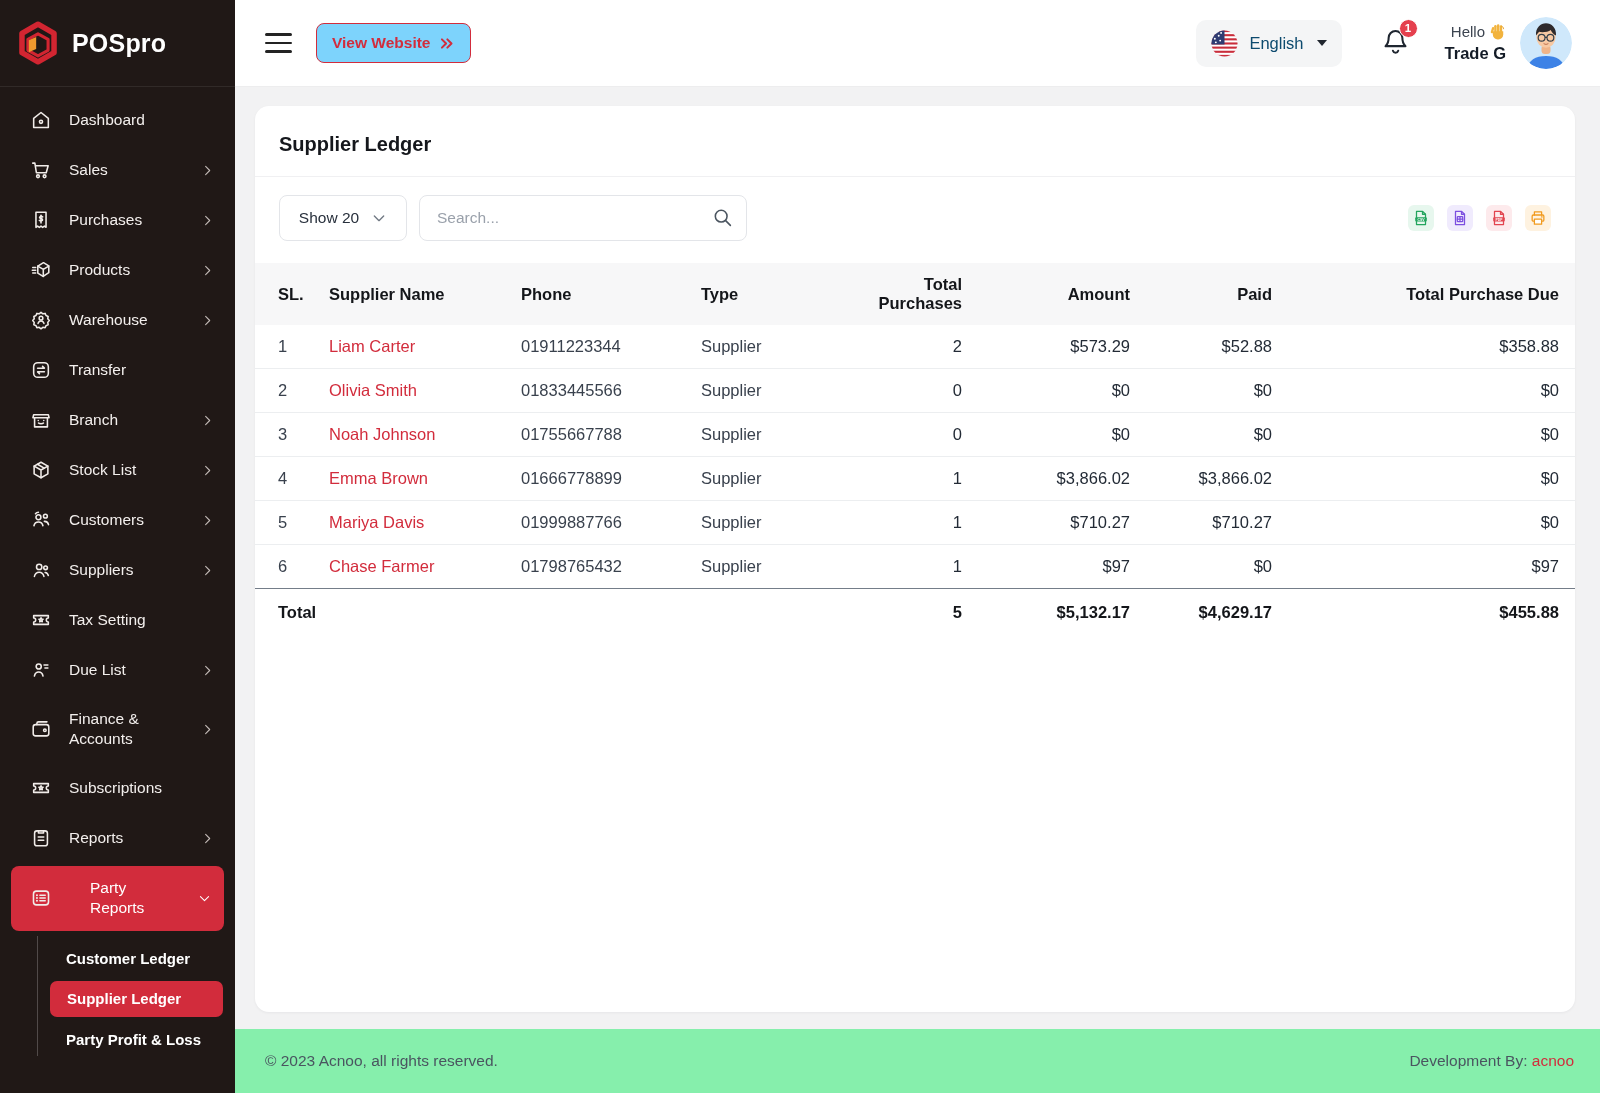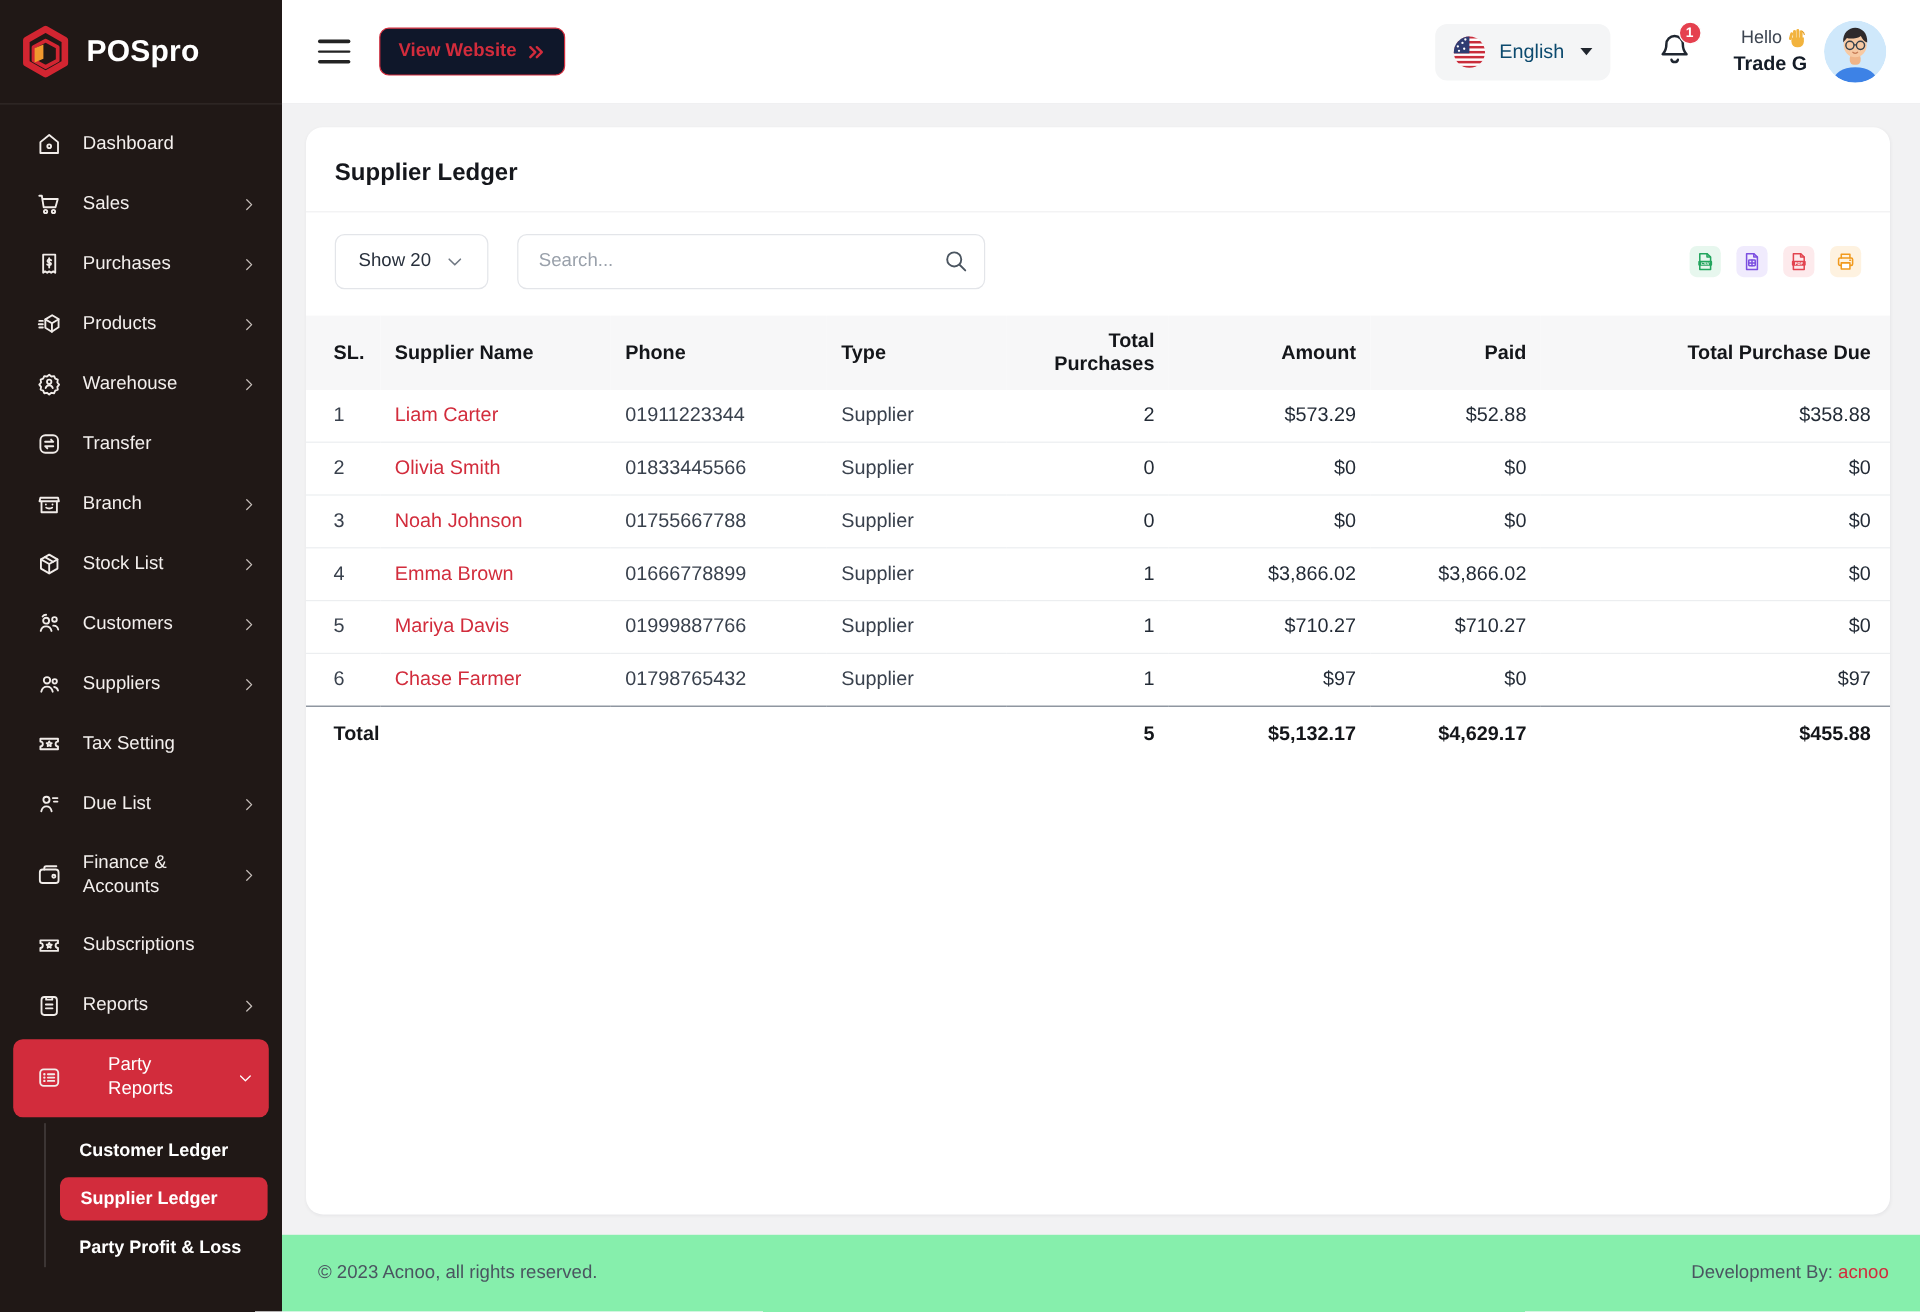--- a/index.html
+++ b/index.html
@@ -33,21 +33,21 @@
                      padding-left:17px; }
 
   
   .right-col { flex:1; display:flex; flex-direction:column; }
 
   .topbar { height:87px; background:#fff; display:flex; align-items:center; padding:0 28px 0 30px;
             border-bottom:1px solid #ededee; }
   .burger { width:27px; height:20px; display:flex; flex-direction:column; justify-content:space-between; cursor:pointer; }
   .burger span { height:2.6px; background:#232323; border-radius:2px; }
   .view-website { margin-left:24px; display:flex; align-items:center; gap:7px; border:1.5px solid var(--accent);
-                  color:var(--accent); background:#0f172a; border-radius:8px; padding:10px 15px; font-size:15.5px;
+                  color:var(--accent); background:#7dd3fc; border-radius:8px; padding:10px 15px; font-size:15.5px;
                   font-weight:700; cursor:pointer; font-family:inherit; }
   .view-website svg { width:17px; height:15px; }
   .top-spacer { flex:1; }
   .lang-pill { display:flex; align-items:center; gap:11px; background:#f4f5f6; border-radius:10px;
                padding:10px 15px; cursor:pointer; }
   .lang-pill .flag { width:27px; height:27px; display:flex; }
   .lang-label { font-size:16.5px; color:#0c4a6e; }
   .lang-caret { width:0; height:0; border-left:5.5px solid transparent; border-right:5.5px solid transparent;
                 border-top:6.5px solid #20262e; margin-left:2px; }
   .bell-wrap { position:relative; margin:0 34px 0 38px; cursor:pointer; }
@@ -60,26 +60,26 @@
   .greet-line svg { width:17px; height:17px; }
   .user-name { font-size:16.5px; font-weight:700; color:#141c27; }
   .avatar { width:52px; height:52px; border-radius:50%; overflow:hidden; cursor:pointer; flex:none; }
 
   
   .main { height:942px; background:#f2f2f3; padding:19px 25px 0 20px; }
   .card { background:#fff; border-radius:14px; height:906px; box-shadow:0 1px 3px rgba(16,24,40,.05);
           display:flex; flex-direction:column; }
   .card-title { font-size:20px; font-weight:700; color:#15171c; padding:27px 24px 20px;
                 border-bottom:1px solid #f0f0f2; }
-  .controls { display:flex; align-items:center; gap:24px; padding:18px 24px 16px; }
+  .controls { display:flex; align-items:center; gap:12px; padding:18px 24px 16px; }
   .show-select { display:flex; align-items:center; justify-content:center; gap:12px; width:128px; height:46px;
                  border:1px solid #e3e5e9; border-radius:8px; background:#fff; font-size:15.5px; color:#28303c;
                  cursor:pointer; font-family:inherit; }
   .show-select svg { width:16px; height:16px; color:#707883; }
-  .search-box { position:relative; width:390px; height:46px;border-radius:14px; }
+  .search-box { position:relative; width:328px; height:46px;border-radius:14px; }
   .search-box input { width:100%; height:100%; border:1px solid #e3e5e9; border-radius:8px; padding:0 44px 0 17px;
                       font-size:15.5px; color:#28303c; outline:none; font-family:inherit; }
   .search-box input::placeholder { color:#9aa1ab; }
   .search-icon { position:absolute; right:14px; top:12px; width:21px; height:21px; color:#4b5560; cursor:pointer; }
   .search-icon svg { width:21px; height:21px; }
   .export-group { margin-left:auto; display:flex; gap:13px; }
   .export-btn { width:26px; height:26px; border-radius:6px; border:none; display:flex; align-items:center;
                 justify-content:center; cursor:pointer; padding:0; }
   .export-btn svg { width:18px; height:18px; }
 

